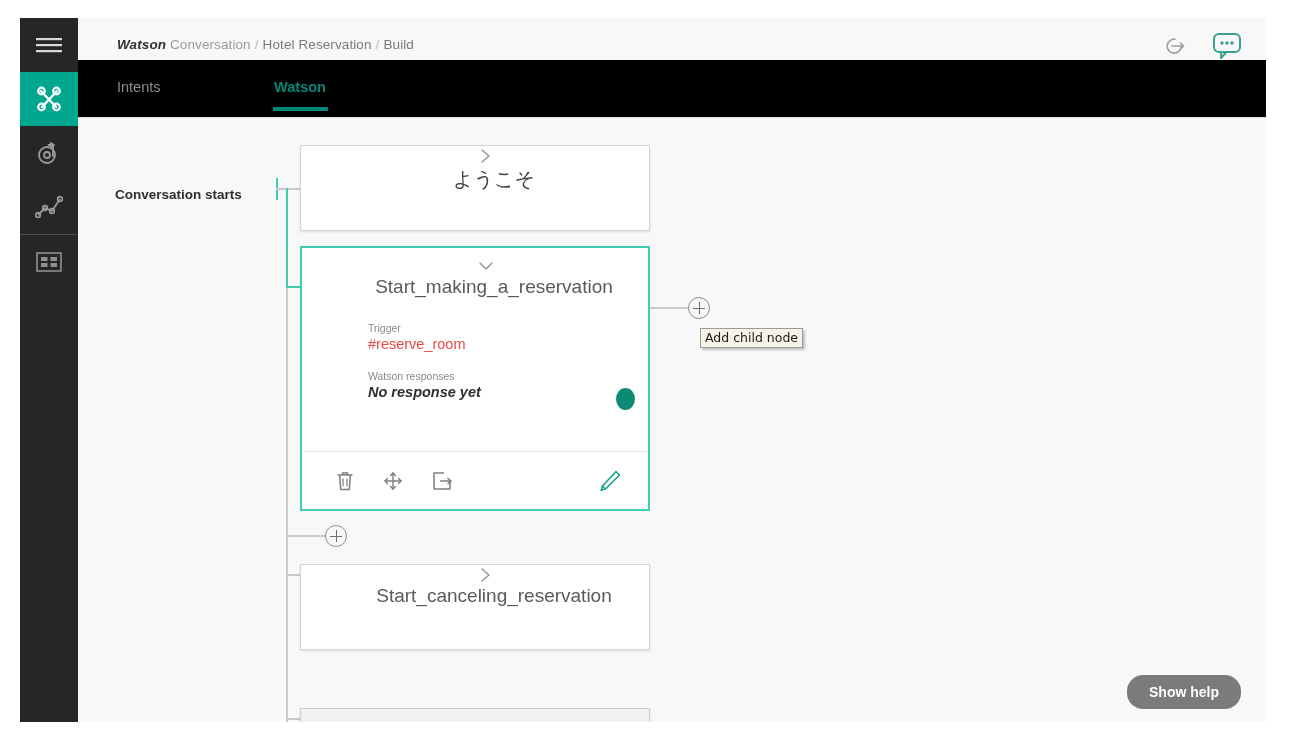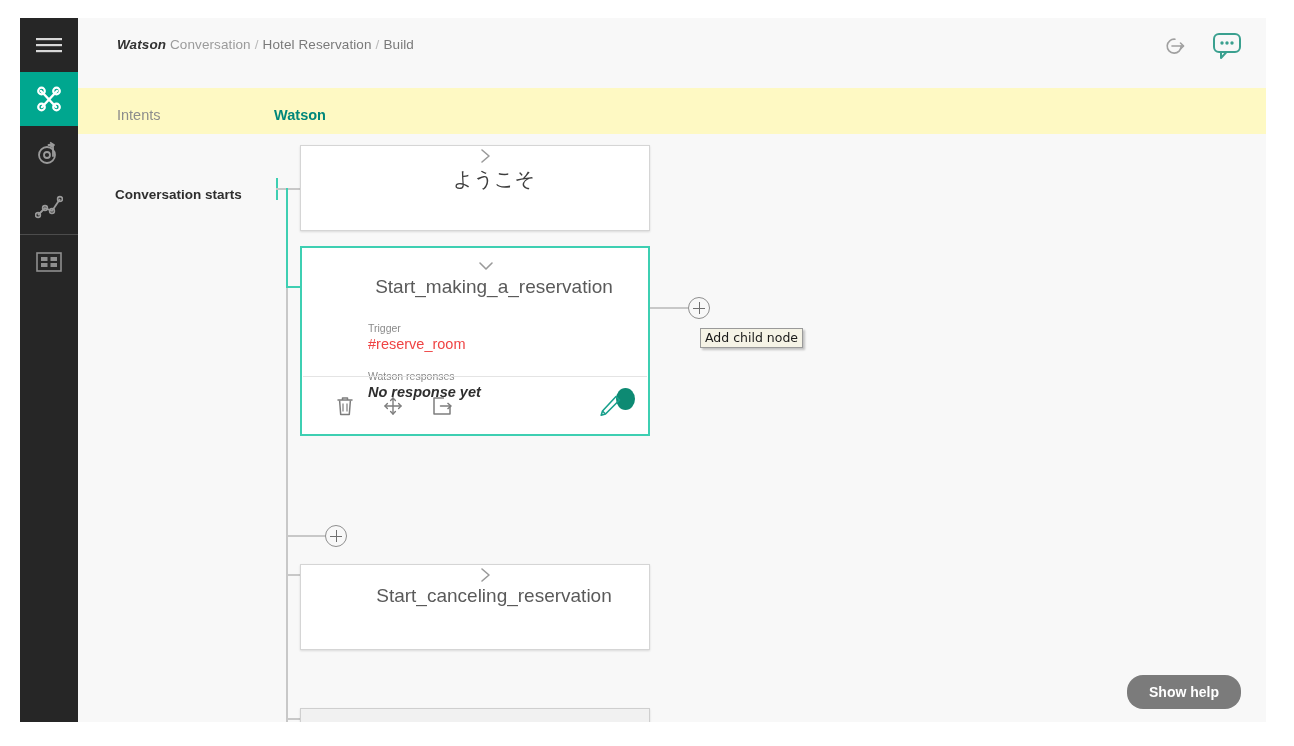--- a/index.html
+++ b/index.html
@@ -81,24 +81,24 @@
     display: flex;
     align-items: center;
     gap: 26px;
   }
   .header-actions .hdr-btn { display: block; line-height: 0; }
 
   
   #tabbar {
     position: absolute;
     left: 58px;
-    top: 70px;
+    top: 42px;
     width: 1188px;
     height: 57px;
-    background: #fef9c3;
+    background: #000000;
     border-bottom: 1px solid #e3e3e3;
   }
   .tabs {
     position: absolute;
     left: 39px;
     top: 19px;
     display: flex;
     align-items: flex-start;
   }
   .tab {
@@ -236,21 +236,21 @@
   #node-welcome { left: 222px; top: 11px; width: 350px; height: 86px; }
   #node-welcome .node-title-row { height: 84px; }
   #node-welcome .node-title { font-size: 20px; color: #3d3d3d; }
 
   #node-cancel { left: 222px; top: 430px; width: 350px; height: 86px; }
   #node-cancel .node-title-row { height: 84px; }
 
   #node-partial { left: 222px; top: 574px; width: 350px; height: 80px; }
 
   
-  #node-selected { left: 222px; top: 112px; width: 350px; height: 190px; }
+  #node-selected { left: 222px; top: 112px; width: 350px; height: 265px; }
   #node-selected .node-title-row { height: 66px; padding-top: 8px; }
   .node-body { padding: 0 0 0 66px; }
   .field-label {
     font-size: 10.5px;
     color: #8a8a8a;
     margin-bottom: 2px;
   }
   .field-value {
     font-size: 14.5px;
     color: #ef4444;

